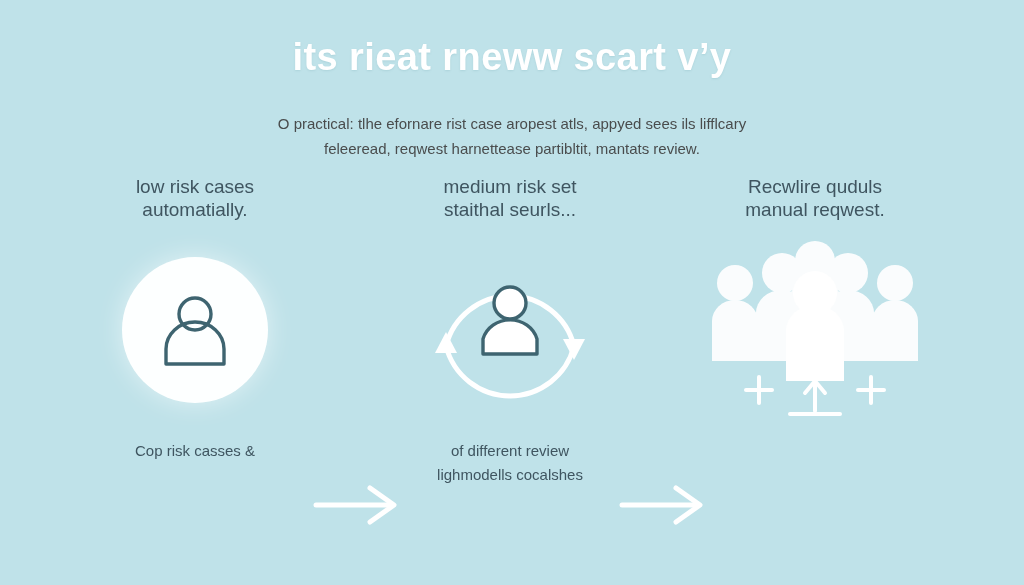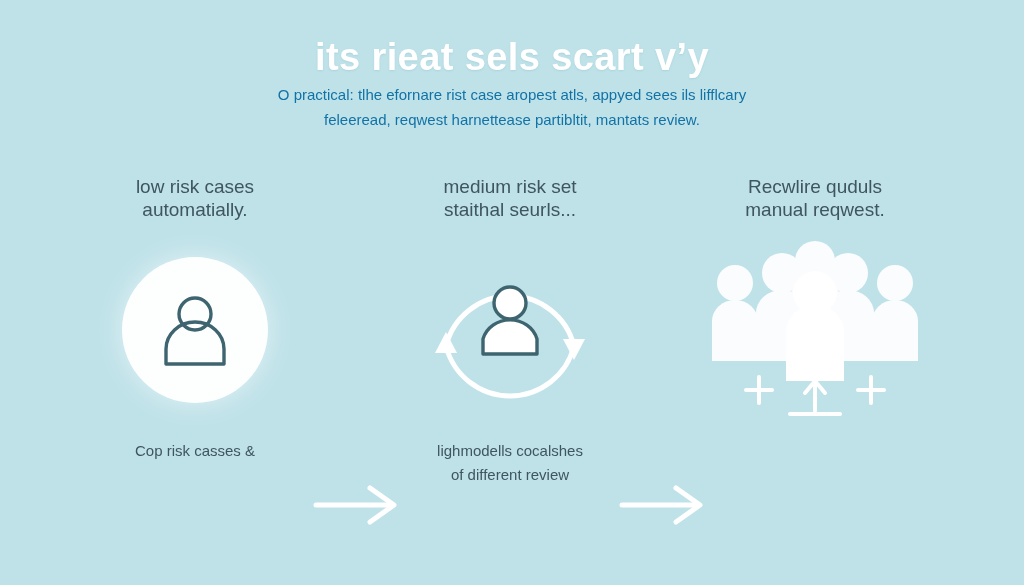--- a/index.html
+++ b/index.html
@@ -32,25 +32,25 @@
   .title {
     font-size: 38px;
     font-weight: bold;
     color: #ffffff;
     letter-spacing: 0.4px;
     line-height: 46px;
     margin: 0;
     text-shadow: 0 1px 2px rgba(120,170,180,0.25);
   }
   .subtitle {
-    margin: 2px auto 0 auto;
+    margin: 31px auto 0 auto;
     width: 660px;
     font-size: 15px;
     line-height: 25px;
-    color: #0369a1;
+    color: #404040;
     opacity: 0.92;
     font-weight: normal;
   }
   .subtitle .sub-line {
     display: block;
   }
 
   
   .flow {
     position: absolute;
@@ -118,21 +118,21 @@
   .connector-2 { left: 618px; }
 
   svg { display: block; overflow: visible; }
 </style>
 </head>
 <body>
 
 <div class="canvas">
 
   <div class="header">
-    <div class="title">its rieat sels scart v’y</div>
+    <div class="title">its rieat rneww scart v’y</div>
     <div class="subtitle">
       <span class="sub-line">O practical: tlhe efornare rist case aropest atls, appyed sees ils lifflcary</span>
       <span class="sub-line">feleeread, reqwest harnettease partibltit, mantats review.</span>
     </div>
   </div>
 
   <div class="flow">
 
     <div class="panel panel-1">
       <div class="cap-top">
@@ -184,22 +184,22 @@
 
             <g transform="translate(43,28)">
               <circle cx="43" cy="25" r="16" fill="#ffffff" stroke="#3e6470" stroke-width="3.4"></circle>
               <path d="M16 76 L16 61 A28 26 0 0 1 70 61 L70 76 Z" fill="#ffffff" stroke="#3e6470" stroke-width="3.4" stroke-linejoin="round"></path>
             </g>
           </svg>
         </span>
       </div>
 
       <div class="cap-bottom">
+        <span class="cl">of different review</span>
         <span class="cl">lighmodells cocalshes</span>
-        <span class="cl">of different review</span>
       </div>
     </div>
 
     <div class="connector connector-2">
       <span>
         <svg width="96" height="40" viewBox="0 0 96 40">
           <line x1="4" y1="20" x2="78" y2="20" stroke="#ffffff" stroke-width="5" stroke-linecap="round"></line>
           <polyline points="58,3 82,20 58,37" fill="none" stroke="#ffffff" stroke-width="5" stroke-linecap="round" stroke-linejoin="round"></polyline>
         </svg>
       </span>

